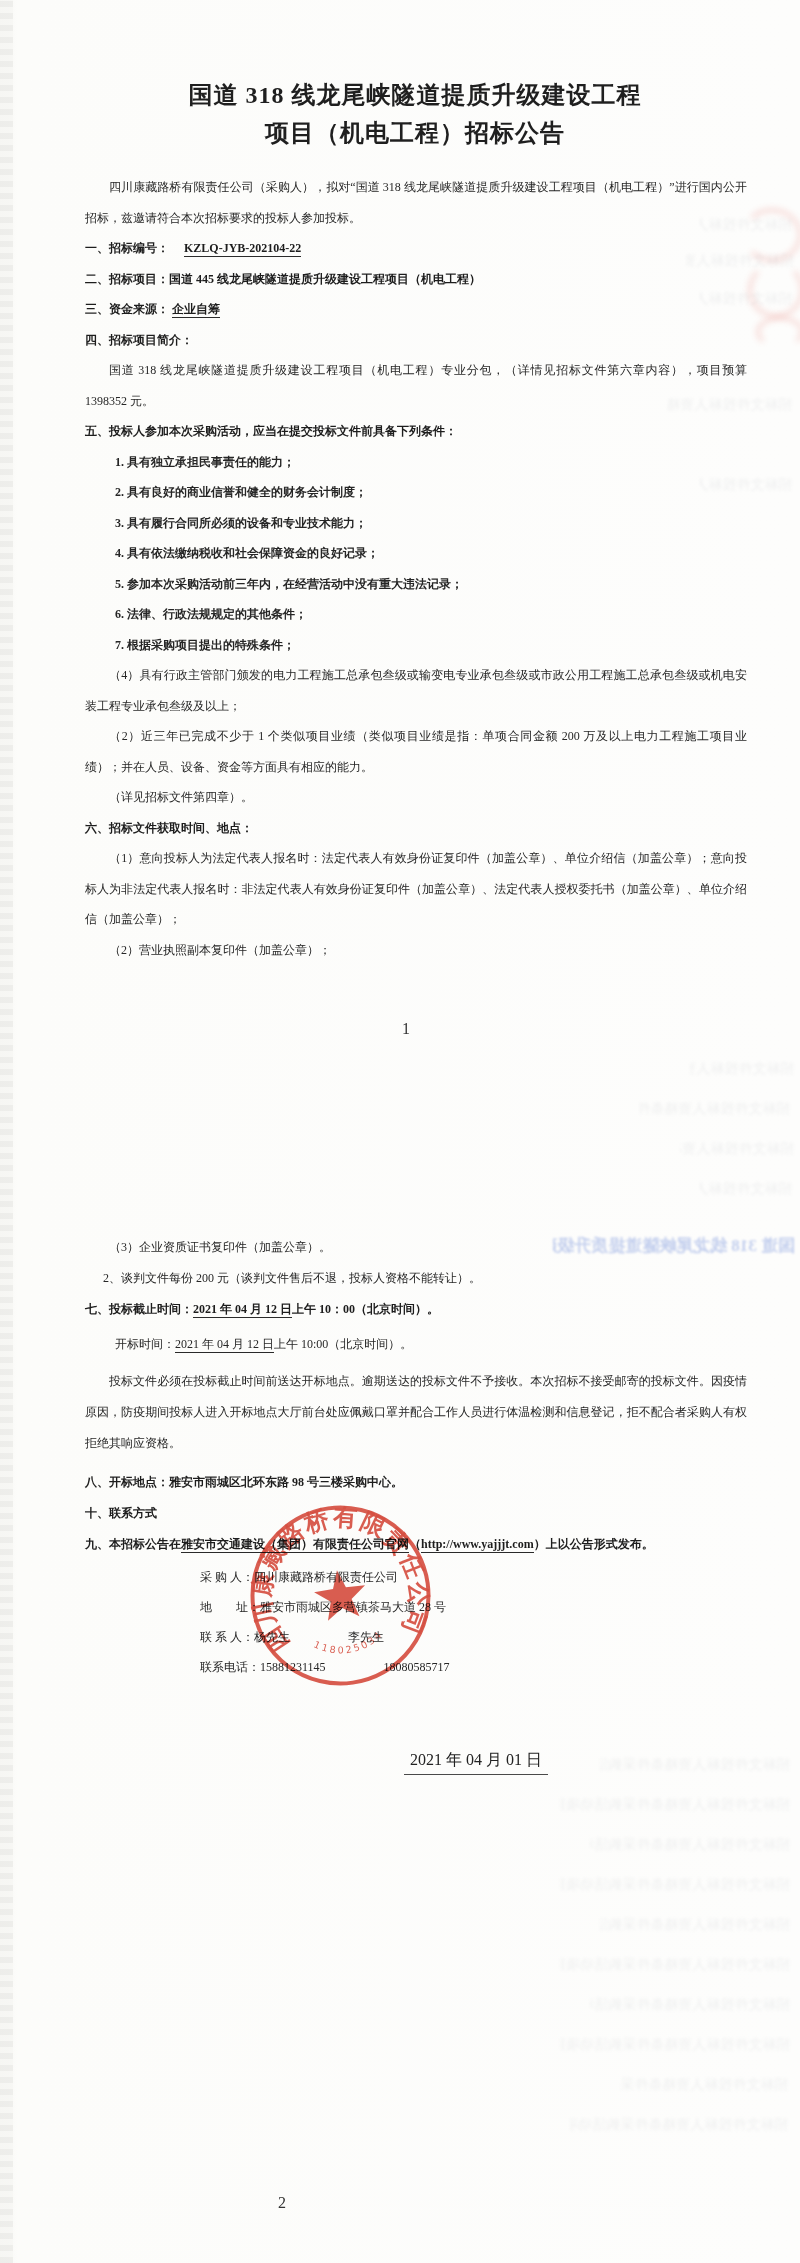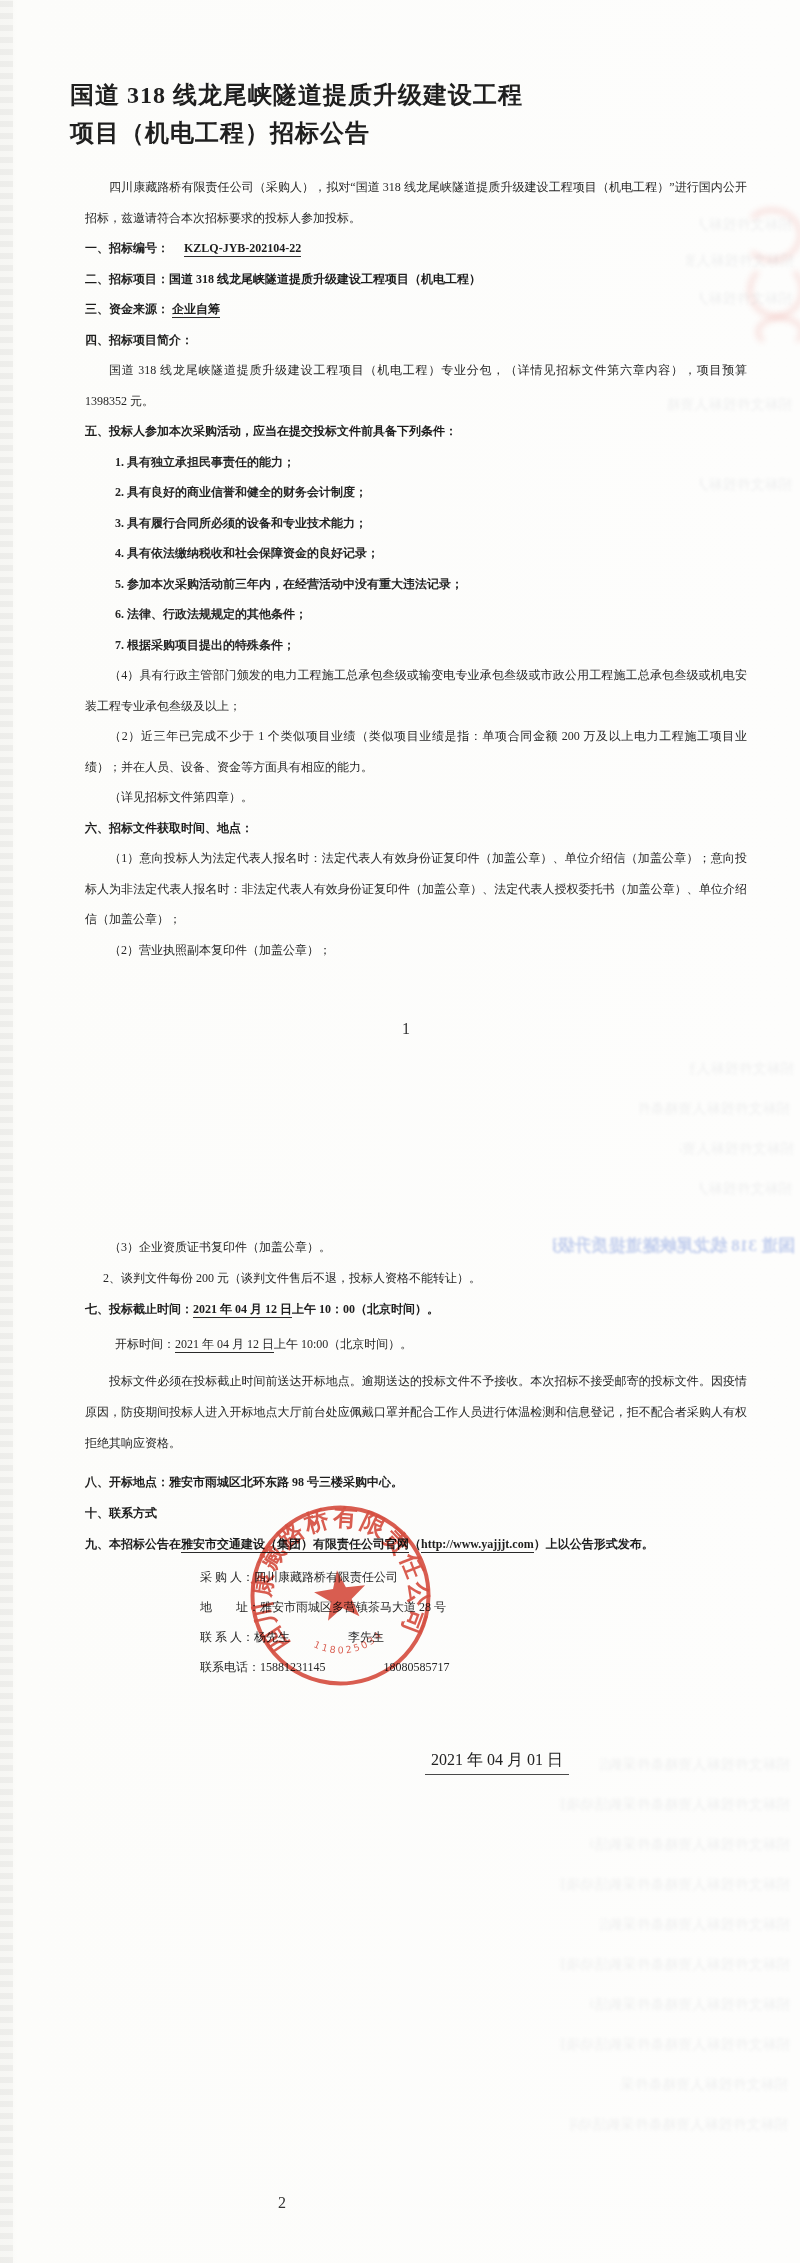--- a/index.html
+++ b/index.html
@@ -14,21 +14,21 @@
     position:absolute;left:0;top:0;width:800px;height:2263px;
     background:linear-gradient(90deg,#f6f6f4 0px,#fcfcfa 18px,#fdfdfc 100%);
   }
   .edge-strip{
     position:absolute;left:0;top:0;width:13px;height:2263px;
     background:repeating-linear-gradient(0deg,#eaeae7 0 6px,#f6f6f3 6px 12px);
     opacity:.75;
   }
   .title{
     position:absolute;left:70px;top:76px;width:690px;margin:0;
-    font-size:24px;font-weight:bold;line-height:38px;
+    text-align:center;font-size:24px;font-weight:bold;line-height:38px;
     letter-spacing:1px;color:#1f1f1f;
   }
   .title span{display:block;}
   .body{
     position:absolute;left:85px;width:662px;
     font-size:12px;line-height:30.5px;text-align:justify;
   }
   .b1{top:172px;}
   .b2{top:1232px;line-height:31px;}
   p{margin:0;}
@@ -43,21 +43,21 @@
   .num-space{margin-left:12px;}
   .open-time{padding-left:30px;}
   .contact{margin-left:115px;margin-top:2px;line-height:30px;font-weight:normal;}
   .contact p{white-space:nowrap;}
   .gap-mid{display:inline-block;width:58px;}
   .page-num{position:absolute;font-size:16px;color:#333;}
   .pn1{left:402px;top:1020px;}
   .pn2{left:278px;top:2194px;}
   .doc-date{
     position:absolute;left:404px;top:1750px;font-size:16px;color:#222;
-    border-bottom:1.5px solid #4a4a4a;padding:0 6px 3px 6px;white-space:nowrap;margin-left:21px;
+    border-bottom:1.5px solid #4a4a4a;padding:0 6px 3px 6px;white-space:nowrap;
   }
   
   .stamp{
     position:absolute;left:243px;top:1498px;width:196px;height:200px;
     mix-blend-mode:multiply;opacity:.9;
   }
   
   .ghost{
     position:absolute;overflow:hidden;white-space:nowrap;
     color:#8d939c;font-size:14px;opacity:.13;
@@ -108,21 +108,21 @@
   </h1>
 
   <div class="body b1">
     <p class="indent">四川康藏路桥有限责任公司（采购人），拟对“国道 318 线龙尾峡隧道提质升级建设工程项目（机电工程）”进行国内公开招标，兹邀请符合本次招标要求的投标人参加投标。</p>
 
     <p class="head">
       <span>一、招标编号：</span>
       <span class="u num-space">KZLQ-JYB-202104-22</span>
     </p>
 
-    <p class="head">二、招标项目：国道 318 线龙尾峡隧道提质升级建设工程项目（机电工程）</p>
+    <p class="head">二、招标项目：国道 445 线龙尾峡隧道提质升级建设工程项目（机电工程）</p>
 
     <p class="head">
       <span>三、资金来源：</span>
       <span class="u">企业自筹</span>
     </p>
 
     <p class="head">四、招标项目简介：</p>
     <p class="indent">国道 318 线龙尾峡隧道提质升级建设工程项目（机电工程）专业分包，（详情见招标文件第六章内容），项目预算 1398352 元。</p>
 
     <p class="head">五、投标人参加本次采购活动，应当在提交投标文件前具备下列条件：</p>

